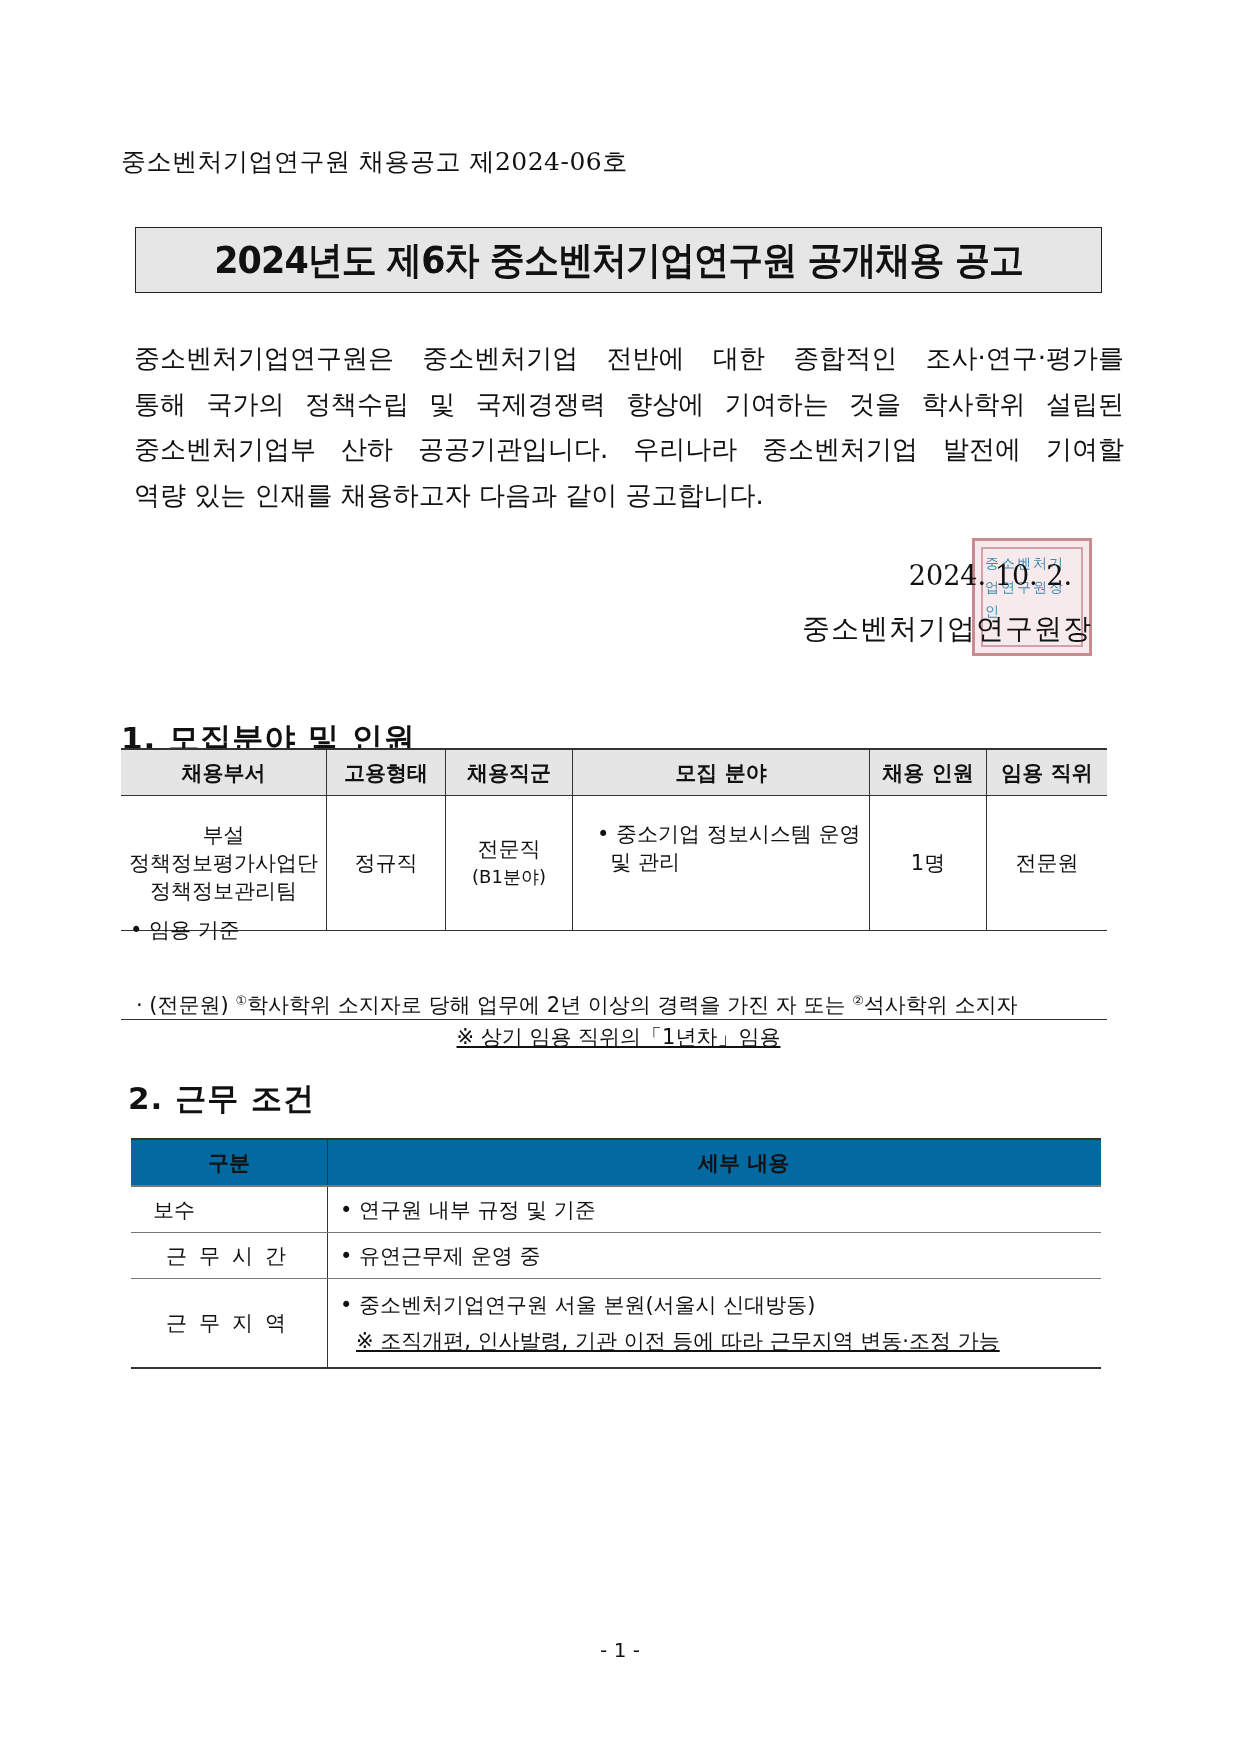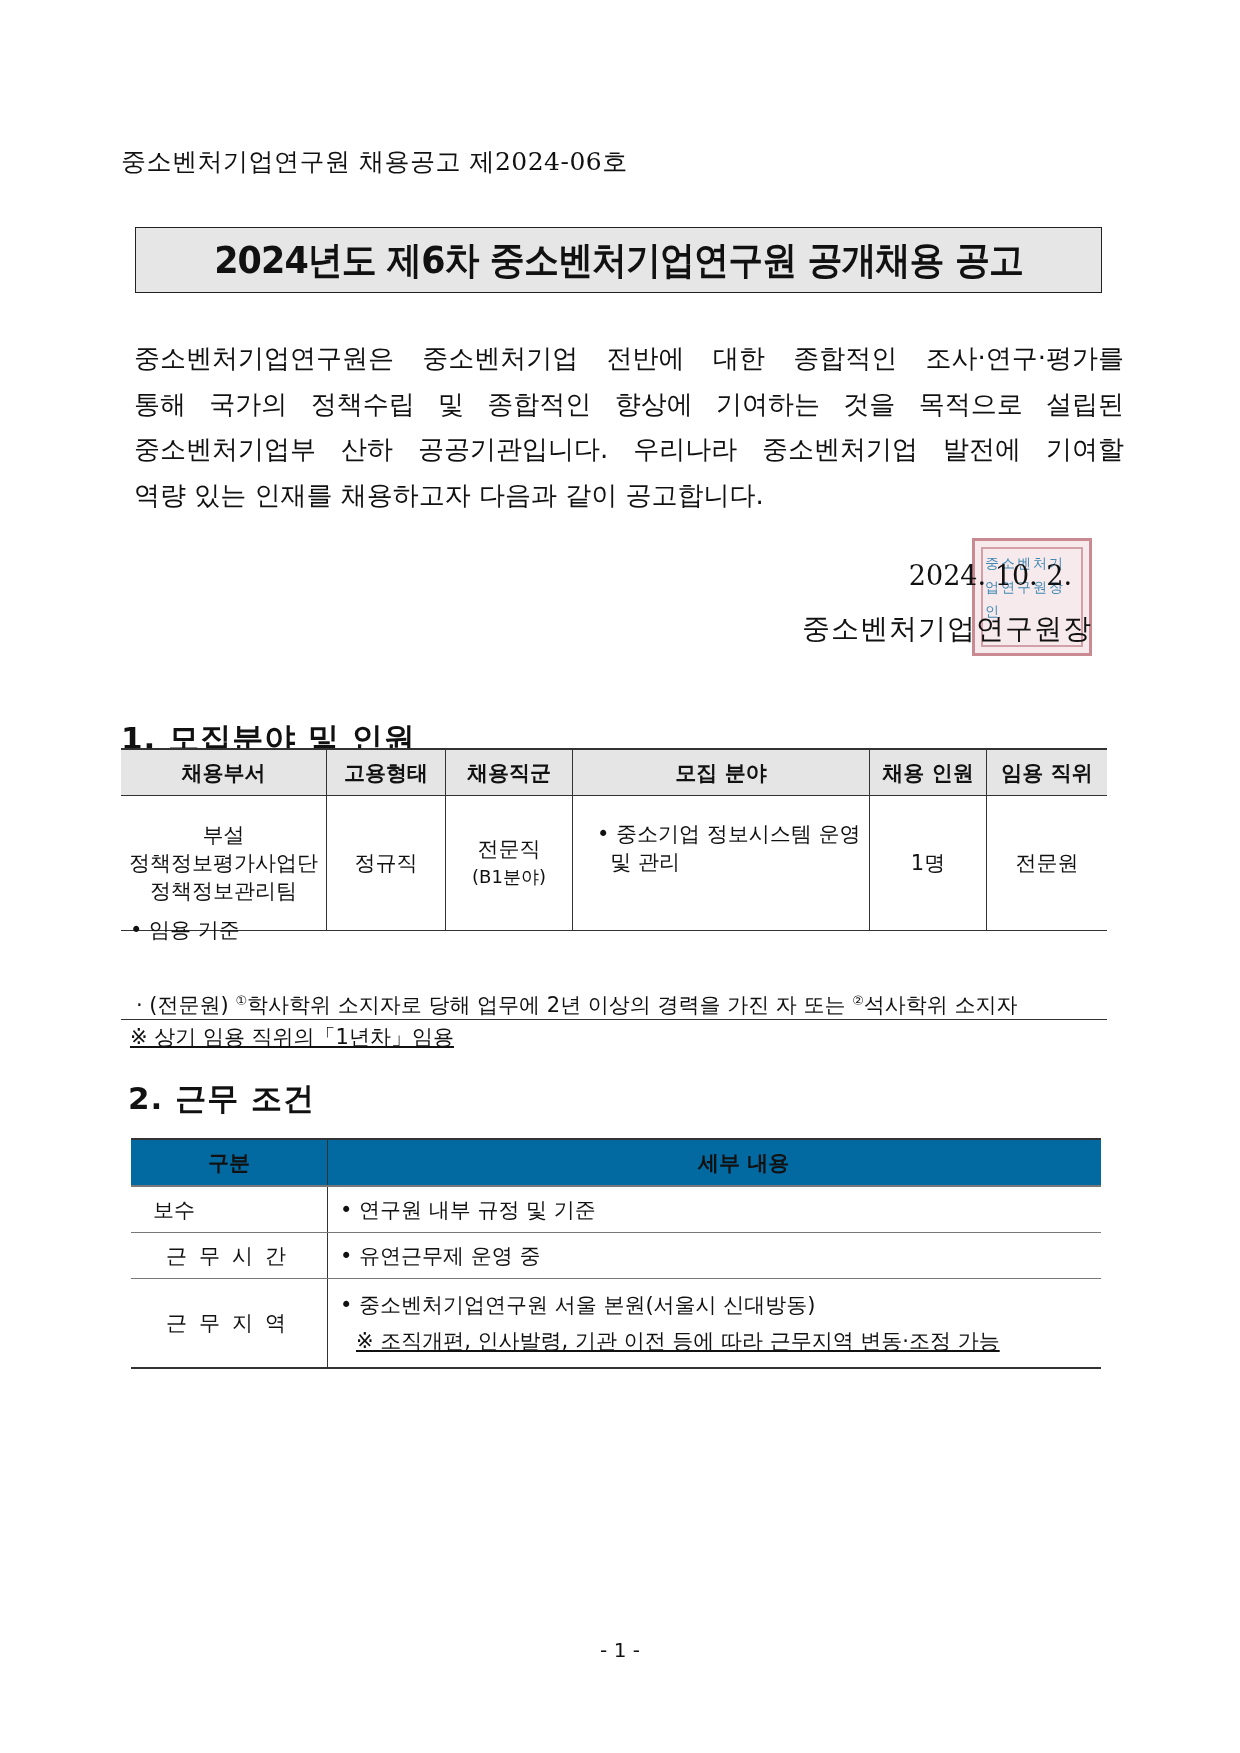--- a/index.html
+++ b/index.html
@@ -37,21 +37,21 @@
   #recruit-table tr th:first-child, #recruit-table tr td:first-child { border-left:none; }
   #recruit-table tr th:last-child, #recruit-table tr td:last-child { border-right:none; }
   #recruit-table td { height:110px; border-bottom:1.5px solid #333; line-height:28px; vertical-align:middle; }
   #recruit-table td.left { text-align:left; padding-left:24px; vertical-align:top; padding-top:24px; }
   .small { font-size:18px; }
 
   #notes { left:130px; top:914px; width:977px; font-size:21px; }
   #notes .line { height:32px; line-height:32px; white-space:nowrap; }
   #notes .sub { padding-left:6px;margin-top:39px; }
   #notes sup { font-size:13px; vertical-align:7px; }
-  #notes .u { text-decoration:underline; }
+  #notes .u { text-decoration:underline;text-align:center; }
   #notes-rule { left:121px; top:1019px; width:986px; border-top:1.5px solid #333; }
 
   #work-table { left:131px; top:1138px; width:970px; font-size:21px; }
   #work-table th { background:#0369a1; font-weight:bold; height:45px; border-top:2px solid #333; border-bottom:2px solid #777; }
   #work-table td, #work-table th { border-left:1px solid #333; padding:0; }
   #work-table tr th:first-child, #work-table tr td:first-child { border-left:none; }
   #work-table td { border-bottom:1.5px solid #777; height:45px; }
   #work-table tr:last-child td { border-bottom:2px solid #333; height:88px; }
   #work-table td.label { width:154px; text-align:center; letter-spacing:12px; padding-left:6px; }
   #work-table td.label.spread { text-align:justify; text-align-last:justify; padding:0 20px 0 22px; letter-spacing:0; }
@@ -65,21 +65,21 @@
 <body>
 
 <div id="doc-number" class="abs serif">중소벤처기업연구원 채용공고 제2024-06호</div>
 
 <div id="title-box" class="abs">
   <div id="title-text" class="sans">2024년도 제6차 중소벤처기업연구원 공개채용 공고</div>
 </div>
 
 <div id="intro" class="abs sans">
   <span>중소벤처기업연구원은 중소벤처기업 전반에 대한 종합적인 조사·연구·평가를</span>
-  <span>통해 국가의 정책수립 및 종합적인 향상에 기여하는 것을 목적으로 설립된</span>
+  <span>통해 국가의 정책수립 및 국제경쟁력 향상에 기여하는 것을 학사학위 설립된</span>
   <span>중소벤처기업부 산하 공공기관입니다. 우리나라 중소벤처기업 발전에 기여할</span>
   <span class="last">역량 있는 인재를 채용하고자 다음과 같이 공고합니다.</span>
 </div>
 
 <div id="stamp" class="abs">
   <div class="inner"></div>
   <div class="glyphs sans">중소벤처기업연구원장인</div>
 </div>
 <div id="date" class="abs serif">2024. 10. 2.</div>
 <div id="signer" class="abs sans">중소벤처기업연구원장</div>

